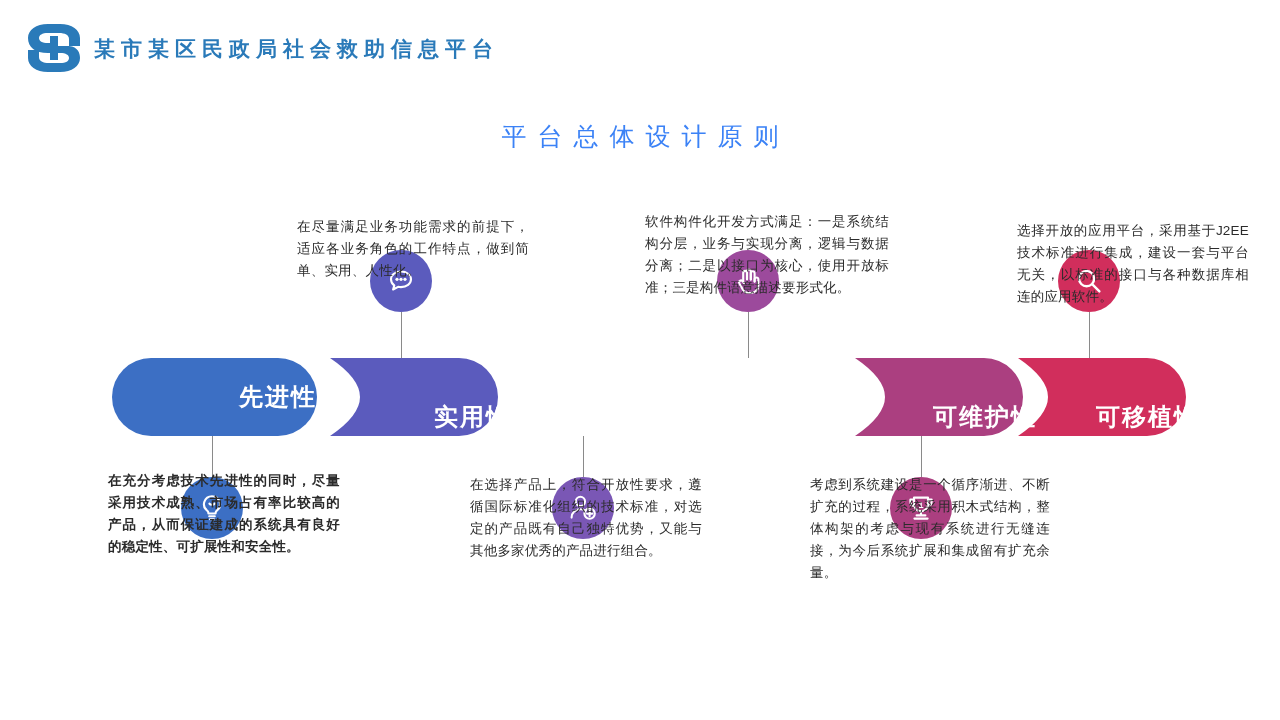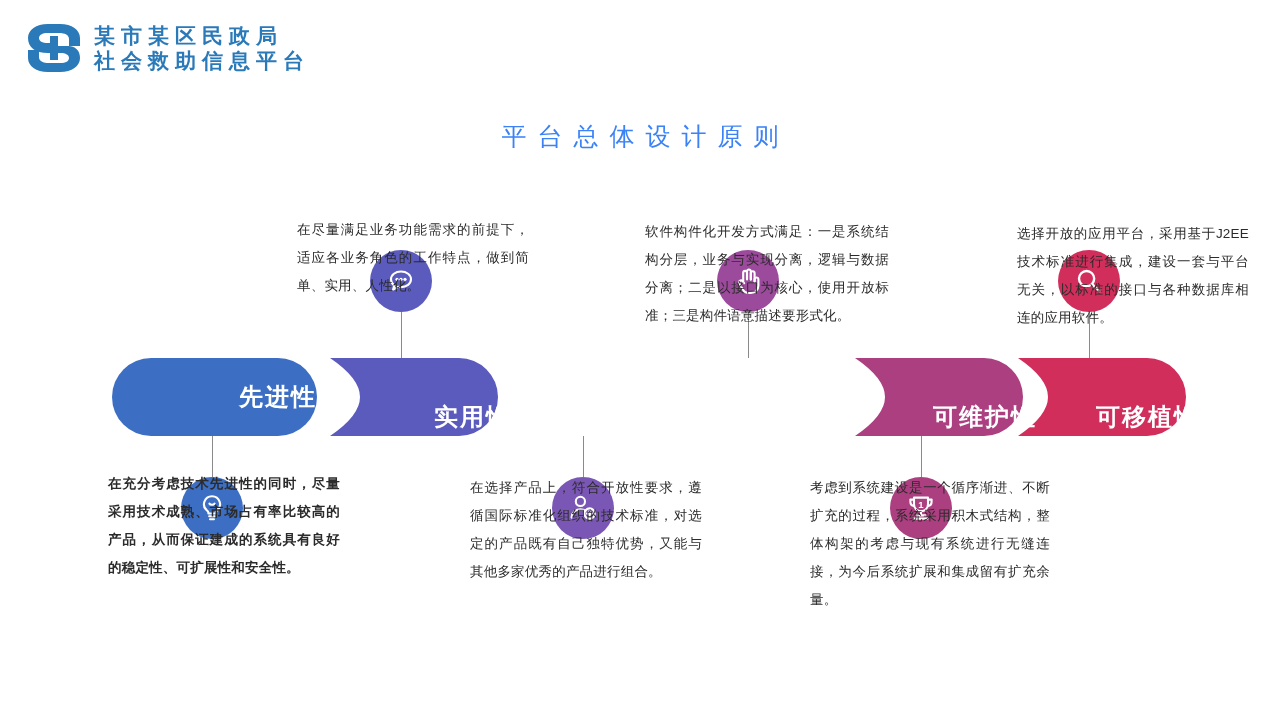--- a/index.html
+++ b/index.html
@@ -7,21 +7,21 @@
     width: 1280px; height: 720px;
     background: #ffffff;
     font-family: "Liberation Sans", "DejaVu Sans", sans-serif;
     overflow: hidden;
   }
   #slide { position: relative; width: 1280px; height: 720px; background: #fff; }
 
   
   #logo-block { position: absolute; left: 26px; top: 22px; display: flex; align-items: center; }
   #logo-mark { width: 56px; height: 52px; flex: none; }
-  #logo-text { margin-left: 12px; display: flex; flex-direction: column; justify-content: center; }
+  #logo-text { margin-left: 12px; display: flex; justify-content: center; }
   .logo-line {
     color: #2a7ab9;
     font-size: 21px;
     font-weight: 700;
     letter-spacing: 6px;
     line-height: 25px;
     white-space: nowrap;
   }
 
   
@@ -65,21 +65,21 @@
     border-radius: 50%;
     display: flex; align-items: center; justify-content: center;
   }
   .icon-circle svg { width: 32px; height: 32px; display: block; }
 
   
   .desc {
     position: absolute;
     color: #2b2b2b;
     font-size: 13.5px;
-    line-height: 28px;
+    line-height: 22px;
     letter-spacing: 0.2px;
     text-align: justify;
   }
 </style>
 </head>
 <body>
 
 <div id="slide">
 
   <div id="logo-block">
@@ -188,18 +188,18 @@
             <circle cx="13.6" cy="13.6" r="7.6"></circle>
             <path d="M19.4 19.4 26.4 26.4"></path>
           </g>
         </svg>
       </div>
     </div>
   <div id="descs-layer">
       <div class="desc" style="left: 108px; top: 470px; width: 232px; font-weight: bold;">在充分考虑技术先进性的同时，尽量采用技术成熟、市场占有率比较高的产品，从而保证建成的系统具有良好的稳定性、可扩展性和安全性。</div>
       <div class="desc" style="left: 297px; top: 216px; width: 232px;">在尽量满足业务功能需求的前提下，适应各业务角色的工作特点，做到简单、实用、人性化。</div>
       <div class="desc" style="left: 470px; top: 474px; width: 232px;">在选择产品上，符合开放性要求，遵循国际标准化组织的技术标准，对选定的产品既有自己独特优势，又能与其他多家优秀的产品进行组合。</div>
-      <div class="desc" style="left: 645px; top: 218px; width: 244px;">软件构件化开发方式满足：一是系统结构分层，业务与实现分离，逻辑与数据分离；二是以接口为核心，使用开放标准；三是构件语意描述要形式化。</div>
+      <div class="desc" style="left: 645px; top: 211px; width: 244px;">软件构件化开发方式满足：一是系统结构分层，业务与实现分离，逻辑与数据分离；二是以接口为核心，使用开放标准；三是构件语意描述要形式化。</div>
       <div class="desc" style="left: 810px; top: 474px; width: 240px;">考虑到系统建设是一个循序渐进、不断扩充的过程，系统采用积木式结构，整体构架的考虑与现有系统进行无缝连接，为今后系统扩展和集成留有扩充余量。</div>
       <div class="desc" style="left: 985px; top: 220px; width: 232px; margin-left: 32px;">选择开放的应用平台，采用基于J2EE技术标准进行集成，建设一套与平台无关，以标准的接口与各种数据库相连的应用软件。</div>
     </div>
 
 </div>
 
 </body></html>

